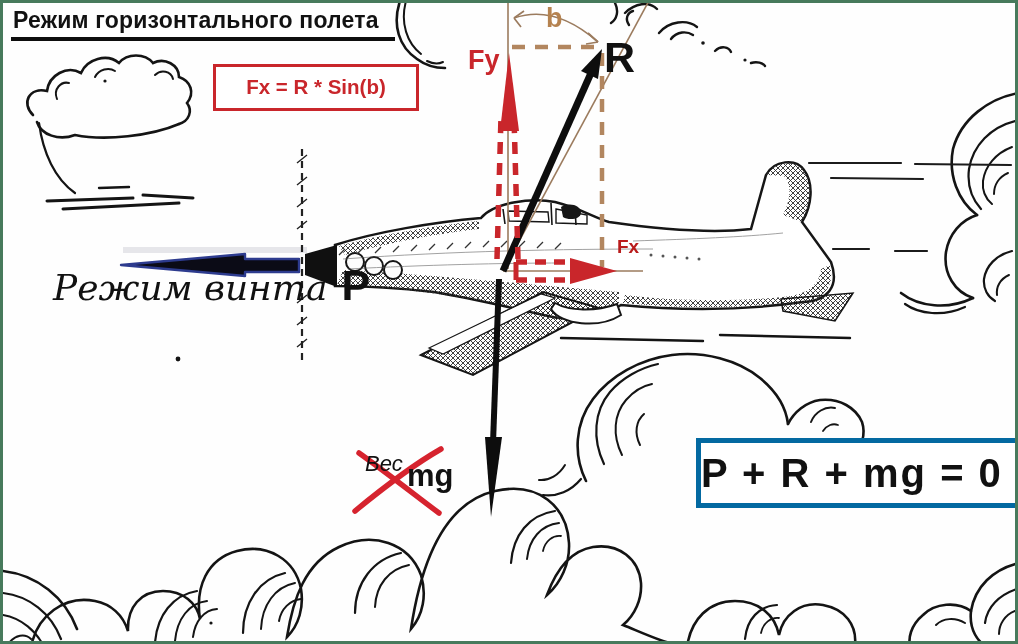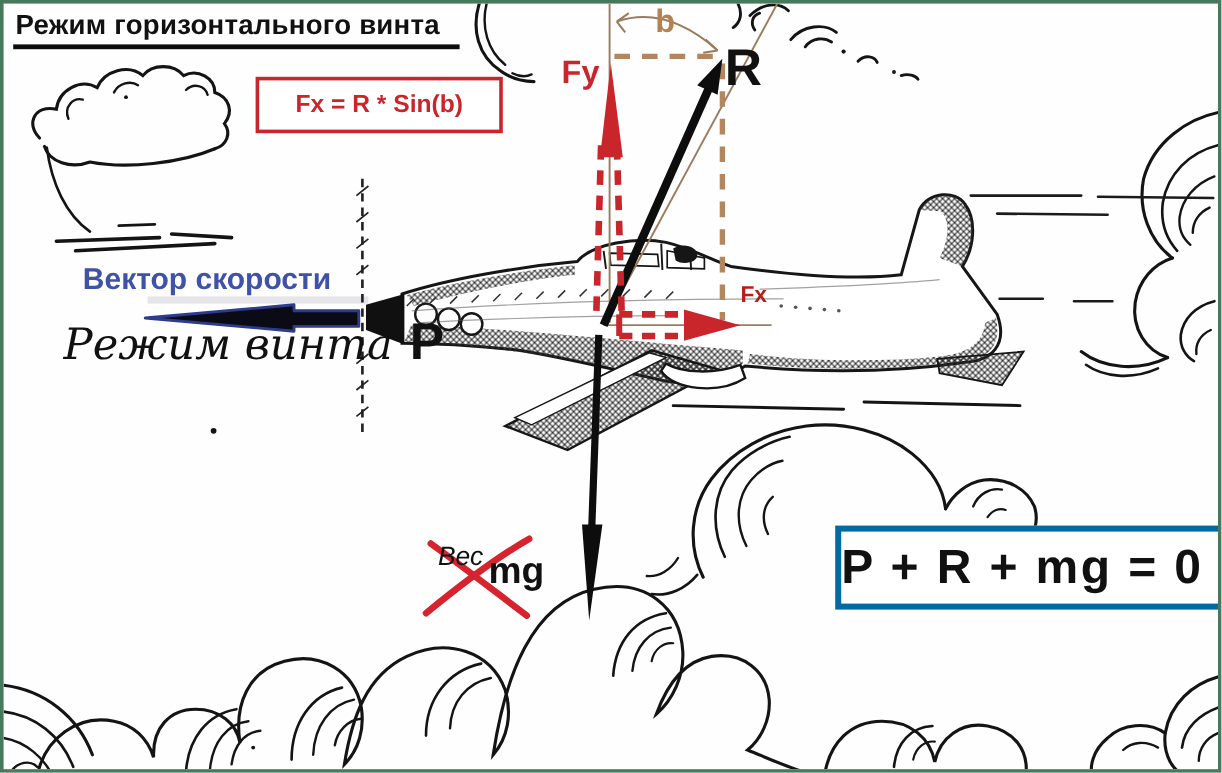--- a/index.html
+++ b/index.html
@@ -246,27 +246,26 @@
 
       <g>
         <path d="M496,276 L490,440" stroke="#0d0d0d" stroke-width="6" fill="none"></path>
         <polygon points="482,434 499,434 488,514" fill="#0d0d0d"></polygon>
       </g>
 
       <polygon points="118,262 242,251 242,256 296,256 296,269 242,269 242,273" fill="#0b0b16" stroke="#2d3b8e" stroke-width="2.4" stroke-linejoin="round"></polygon>
     </g>
   </svg>
 
-  <div class="lbl title">Режим горизонтального винта</div>
+  <div class="lbl title">Режим горизонтального полета</div>
 
   <div class="lbl formula-box">
     <div>Fx = R * Sin(b)</div>
   </div>
 
-  <div class="lbl velocity">Вектор скорости</div>
 
   <div class="lbl thrust">
     <span>Режим винта</span><span class="sym">P</span>
   </div>
 
   <div class="lbl weight-script">Вес</div>
   <div class="lbl weight-sym">mg</div>
 
   <div class="lbl r-lab">R</div>
   <div class="lbl fy-lab">Fy</div>

